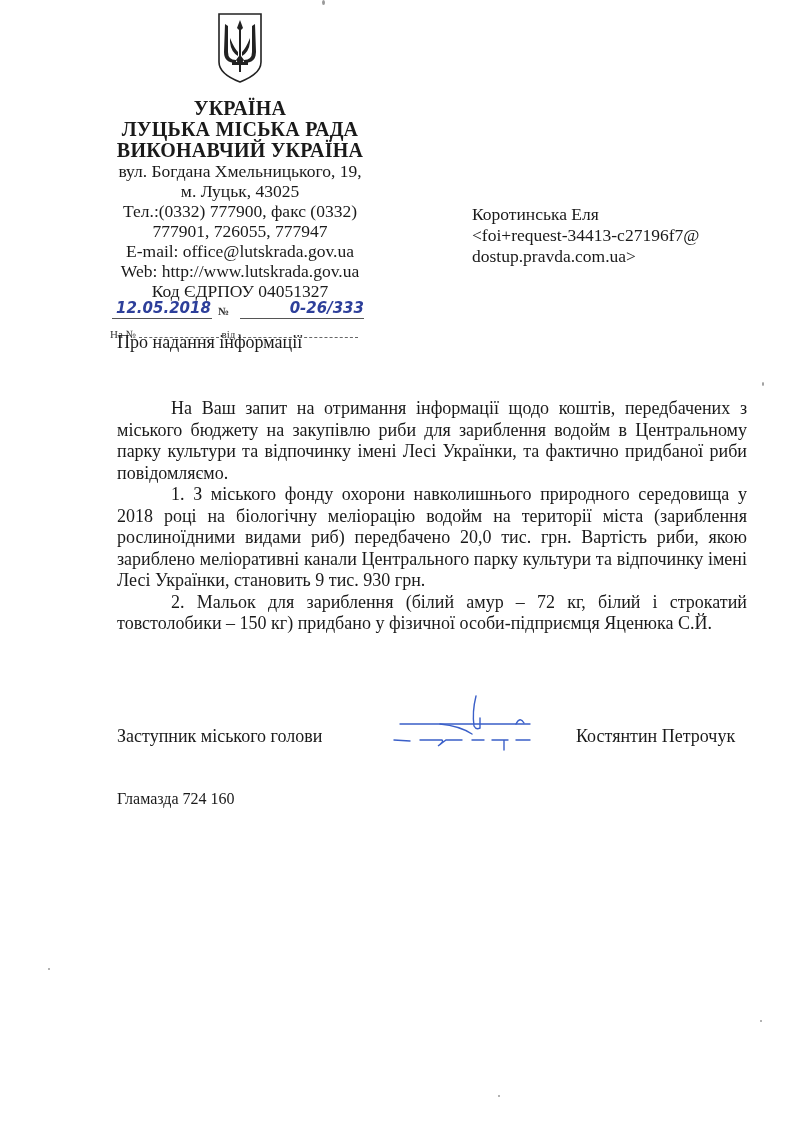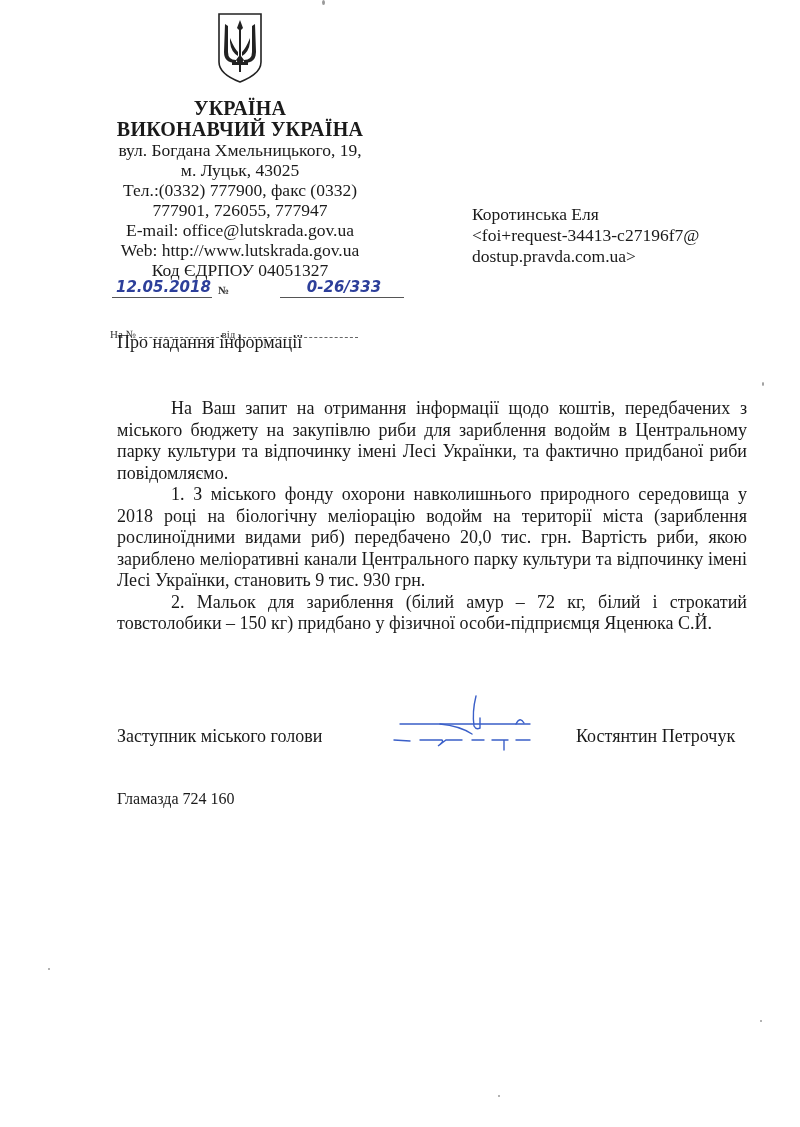--- a/index.html
+++ b/index.html
@@ -20,21 +20,21 @@
       font-weight: bold;
     }
     .hand { color: #2d3f9a; font-style: italic; font-family: "DejaVu Sans", sans-serif; font-size: 15px; }
     .reg-date {
       position: absolute; left: 12px; top: 0; width: 96px; border-bottom: 1px solid #555;
       text-align: left; padding-left: 4px;
     }
     .reg-no-label { position: absolute; left: 118px; top: 3px; font-size: 11px; font-family: "Liberation Serif", serif; color: #333; }
     .reg-no {
       position: absolute; left: 140px; top: 0; width: 120px; border-bottom: 1px solid #555;
-      text-align: center; padding-left: 4px; margin-left: 40px;
+      text-align: right; padding-left: 4px;
     }
     .ref-line {
       position: absolute; left: 110px; top: 328px; font-size: 11px; color: #333;
     }
     .ref-line .blank { display: inline-block; border-bottom: 1px dashed #666; vertical-align: baseline; }
     .recipient {
       position: absolute; left: 472px; top: 204px; font-size: 17.5px; line-height: 21px;
     }
     .subject {
       position: absolute; left: 117px; top: 332px; font-size: 18px;
@@ -59,20 +59,21 @@
     <path d="M3 2 H45 V50 Q45 62 24 70 Q3 62 3 50 Z" fill="none" stroke="#222" stroke-width="1.6"></path>
     <path d="M24 8 L27 16 L25 18 L25 44 L28 48 L24 54 L20 48 L23 44 L23 18 L21 16 Z" fill="#222"></path>
     <path d="M9 12 L12 14 L12 40 Q12 48 20 48 L20 51 Q8 51 8 40 Z" fill="#222"></path>
     <path d="M39 12 L36 14 L36 40 Q36 48 28 48 L28 51 Q40 51 40 40 Z" fill="#222"></path>
     <path d="M14 26 Q18 36 22 40 L22 44 Q15 40 14 30 Z" fill="#222"></path>
     <path d="M34 26 Q30 36 26 40 L26 44 Q33 40 34 30 Z" fill="#222"></path>
     <rect x="16" y="50" width="16" height="3" fill="#222"></rect>
     <path d="M24 53 L24 60" stroke="#222" stroke-width="2"></path>
   </svg>
   <div class="org first">УКРАЇНА</div>
+  <div class="org">ЛУЦЬКА МІСЬКА РАДА</div>
   <div class="org">ВИКОНАВЧИЙ УКРАЇНА</div>
   <div class="contact">вул. Богдана Хмельницького, 19,</div>
   <div class="contact">м. Луцьк, 43025</div>
   <div class="contact">Тел.:(0332) 777900, факс (0332)</div>
   <div class="contact">777901, 726055, 777947</div>
   <div class="contact">E-mail: office@lutskrada.gov.ua</div>
   <div class="contact">Web: http://www.lutskrada.gov.ua</div>
   <div class="contact">Код ЄДРПОУ 04051327</div>
   <div class="reg-line">
     <span class="reg-date hand">12.05.2018</span>

